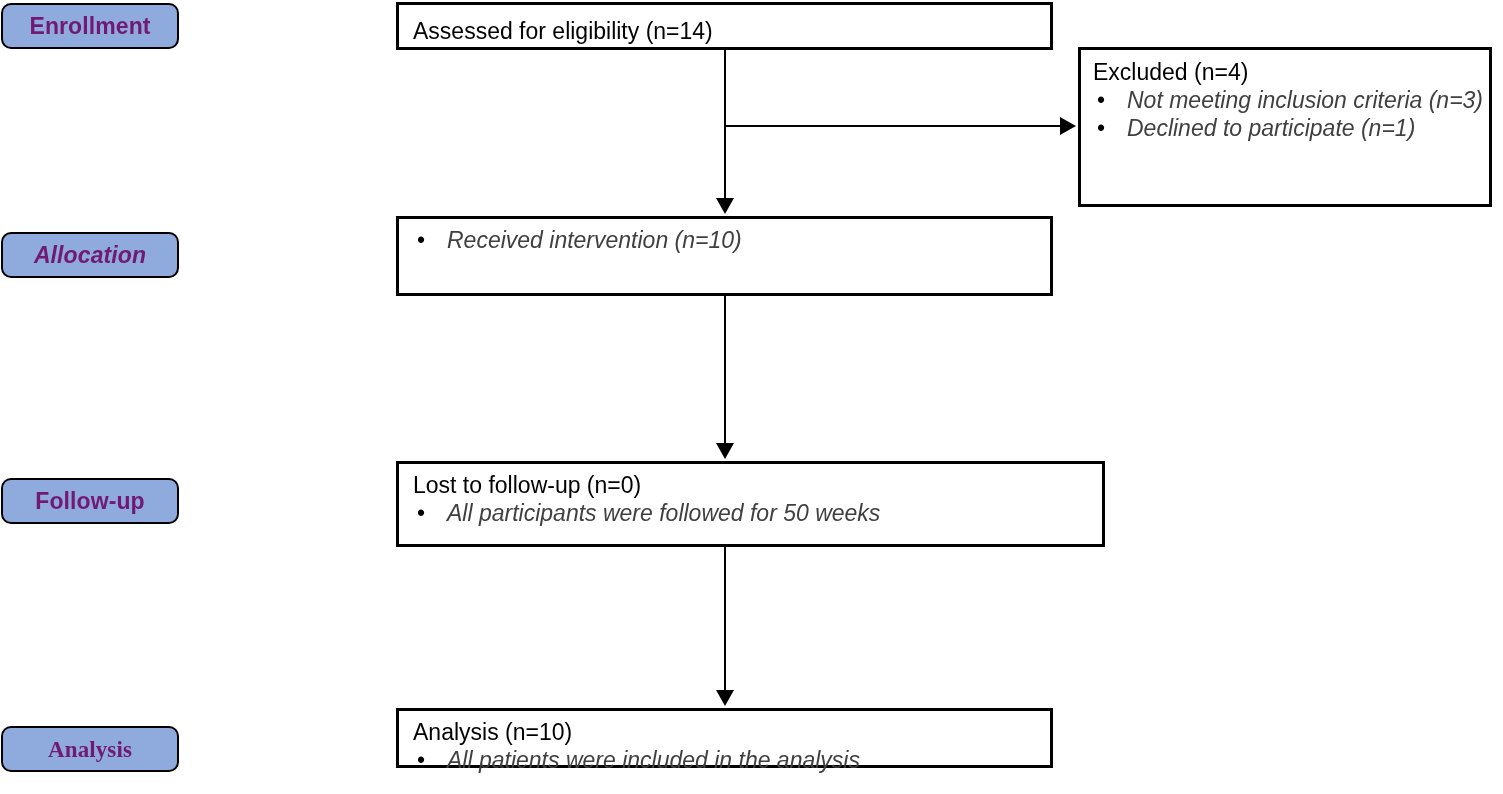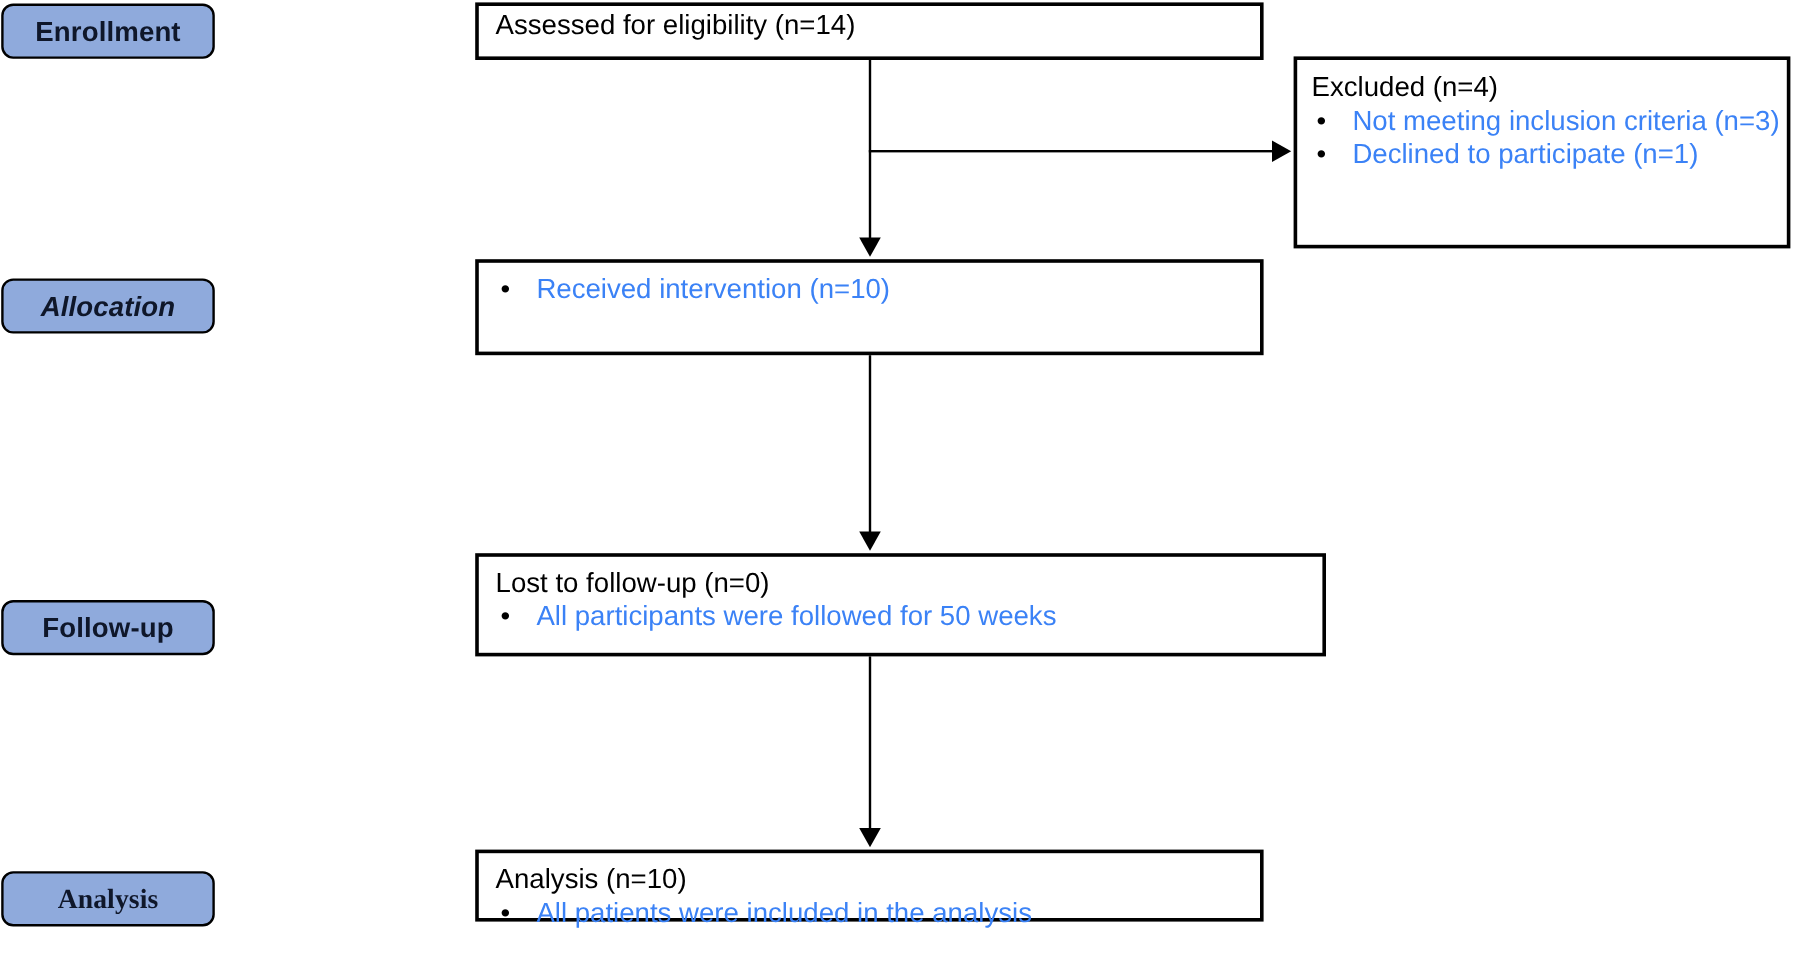--- a/index.html
+++ b/index.html
@@ -29,21 +29,21 @@
     border: 2px solid #000000;
     border-radius: 10px;
     box-sizing: border-box;
     display: flex;
     align-items: center;
     justify-content: center;
   }
   .stage-label .stage-label-text {
     font-size: 23px;
     font-weight: bold;
-    color: #0f172a;
+    color: #701a75;
     letter-spacing: 0.1px;
     line-height: 1;
   }
 
   
   .flow-box {
     position: absolute;
     background: #ffffff;
     border: 3px solid #000000;
     box-sizing: border-box;
@@ -65,21 +65,22 @@
     width: 34px;
     font-size: 23px;
     color: #000000;
     text-align: left;
     padding-left: 4px;
     box-sizing: border-box;
   }
   .bullet-text {
     flex: 1 1 auto;
     font-size: 23px;
-    color: #3b82f6;
+    color: #404040;
+    font-style: italic;
   }
 
   
   .connector-line-v {
     position: absolute;
     width: 2px;
     background: #000000;
   }
   .connector-line-h {
     position: absolute;
@@ -109,29 +110,29 @@
 <div id="diagram">
 
   <div class="stage-label" style="top:3px;">
     <span class="stage-label-text">Enrollment</span>
   </div>
 
   <div class="stage-label" style="top:232px;font-style:italic;">
     <span class="stage-label-text">Allocation</span>
   </div>
 
-  <div class="stage-label" style="top:500px;">
+  <div class="stage-label" style="top:478px;">
     <span class="stage-label-text">Follow-up</span>
   </div>
 
   <div class="stage-label" style="top:726px;font-family:Liberation Serif, serif;">
     <span class="stage-label-text">Analysis</span>
   </div>
 
-  <div class="flow-box" style="left:396px; top:2px; width:657px; height:48px; padding-top:1px;">
+  <div class="flow-box" style="left:396px; top:2px; width:657px; height:48px; padding-top:12px;">
     <div class="box-heading">Assessed for eligibility (n=14)</div>
   </div>
 
   <div class="flow-box" style="left:1078px; top:47px; width:414px; height:160px; padding-top:8px;padding-left:12px;">
     <div class="box-heading">Excluded (n=4)</div>
     <div class="bullet-row">
       <span class="bullet-glyph">•</span>
       <span class="bullet-text">Not meeting inclusion criteria (n=3)</span>
     </div>
     <div class="bullet-row">

